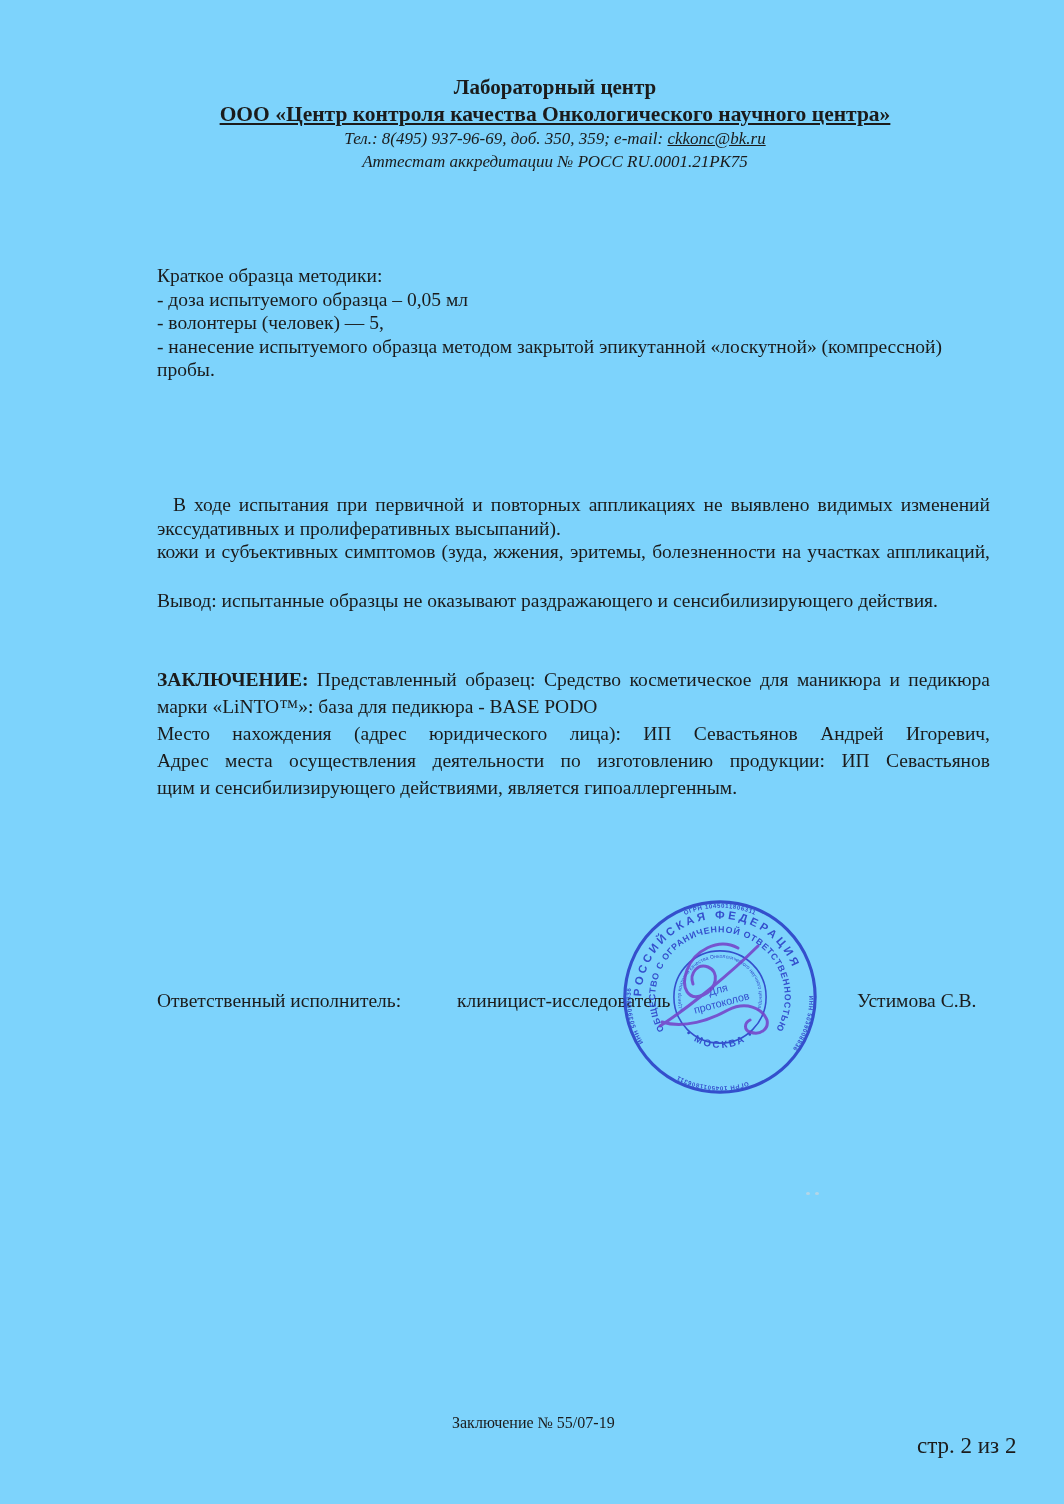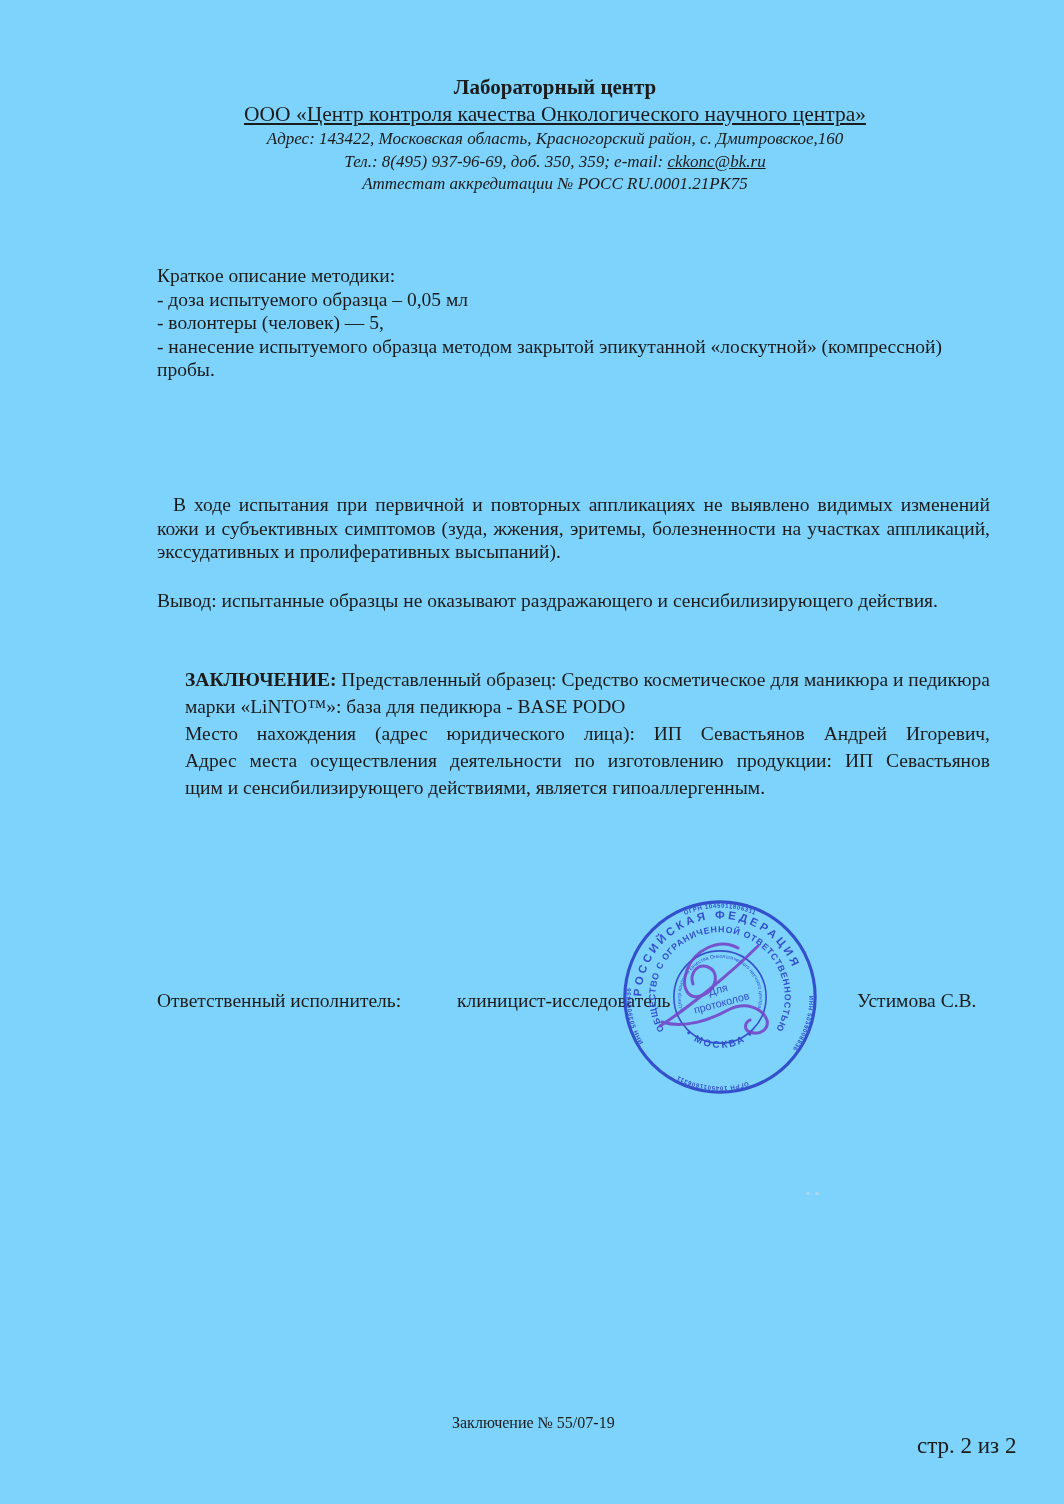--- a/index.html
+++ b/index.html
@@ -4,27 +4,27 @@
 <style>
   html,body{margin:0;padding:0;background:#ffffff;}
   .page{
     position:relative;width:1064px;height:1504px;background:#7dd3fc;
     font-family:"Liberation Serif","DejaVu Serif",serif;color:#1b1b1b;
     overflow:hidden;
   }
   
   .letterhead{position:absolute;left:0;right:0;top:74px;text-align:center;padding-left:46px;}
   .h-title{font-size:21px;font-weight:bold;line-height:26px;}
-  .h-org{font-size:21.5px;font-weight:normal;line-height:28px;text-decoration:underline;}
+  .h-org{font-size:21.5px;font-weight:bold;line-height:28px;text-decoration:underline;}
   .h-italic{font-style:italic;font-size:17px;line-height:22.5px;}
   .email{text-decoration:underline;}
   
   .block{position:absolute;left:157px;width:833px;font-size:19.5px;}
   .bline{line-height:23.6px;white-space:nowrap;}
-  .cline{line-height:27.1px;margin-left:28px;}
+  .cline{line-height:27.1px;}
   .jline{text-align:justify;text-align-last:justify;}
   .indent{text-indent:16px;}
   .bold{font-weight:bold;}
   .srow span{position:absolute;top:0;white-space:nowrap;}
   
   .stamp{position:absolute;left:617px;top:894px;width:206px;height:206px;opacity:0.92;}
   .stamp text{font-family:"Liberation Sans","DejaVu Sans",sans-serif;}
   .signature{position:absolute;left:648px;top:934px;width:140px;height:120px;opacity:0.88;}
   
   .footer-doc{position:absolute;left:452px;top:1414px;font-size:16px;white-space:nowrap;}
@@ -32,38 +32,37 @@
   .speck{position:absolute;width:4px;height:3px;background:#d9d9d9;border-radius:50%;opacity:.6;}
 </style>
 </head>
 <body>
 
 <div class="page">
 
   <div class="letterhead">
     <div class="h-title">Лабораторный центр</div>
     <div class="h-org">ООО «Центр контроля качества Онкологического научного центра»</div>
-    <div class="h-italic">Адрес: 143422, Московская область, Красногорский район, с. Дмитровское,160</div>
     <div class="h-italic"><span>Тел.: 8(495) 937-96-69, доб. 350, 359; e-mail: </span><span class="email">ckkonc@bk.ru</span></div>
     <div class="h-italic">Аттестат аккредитации № РОСС RU.0001.21РК75</div>
   </div>
 
   <div class="block" style="top:264px">
-    <div class="bline">Краткое описание методики:</div>
+    <div class="bline">Краткое образца методики:</div>
     <div class="bline">- доза испытуемого образца – 0,05 мл</div>
     <div class="bline">- волонтеры (человек) — 5,</div>
     <div class="bline">- нанесение испытуемого образца методом закрытой эпикутанной «лоскутной» (компрессной)</div>
     <div class="bline">пробы.</div>
   </div>
 
 
   <div class="block" style="top:493px">
     <div class="bline jline indent" style="white-space:normal">В ходе испытания при первичной и повторных аппликациях не выявлено видимых изменений</div>
+    <div class="bline">экссудативных и пролиферативных высыпаний).</div>
     <div class="bline jline" style="white-space:normal">кожи и субъективных симптомов (зуда, жжения, эритемы, болезненности на участках аппликаций,</div>
-    <div class="bline">экссудативных и пролиферативных высыпаний).</div>
   </div>
 
   <div class="block" style="top:590px">Вывод: испытанные образцы не оказывают раздражающего и сенсибилизирующего действия.</div>
 
   <div class="block" style="top:666px">
     <div class="cline jline"><span class="bold">ЗАКЛЮЧЕНИЕ:</span><span> Представленный образец: Средство косметическое для маникюра и педикюра</span></div>
     <div class="cline">марки «LiNTO™»:  база для педикюра - BASE PODO</div>
     <div class="cline jline">Место нахождения (адрес юридического лица): ИП Севастьянов Андрей Игоревич,</div>
     <div class="cline jline">Адрес места осуществления деятельности по изготовлению продукции:  ИП Севастьянов</div>
     <div class="cline">щим и сенсибилизирующего действиями, является гипоаллергенным.</div>

